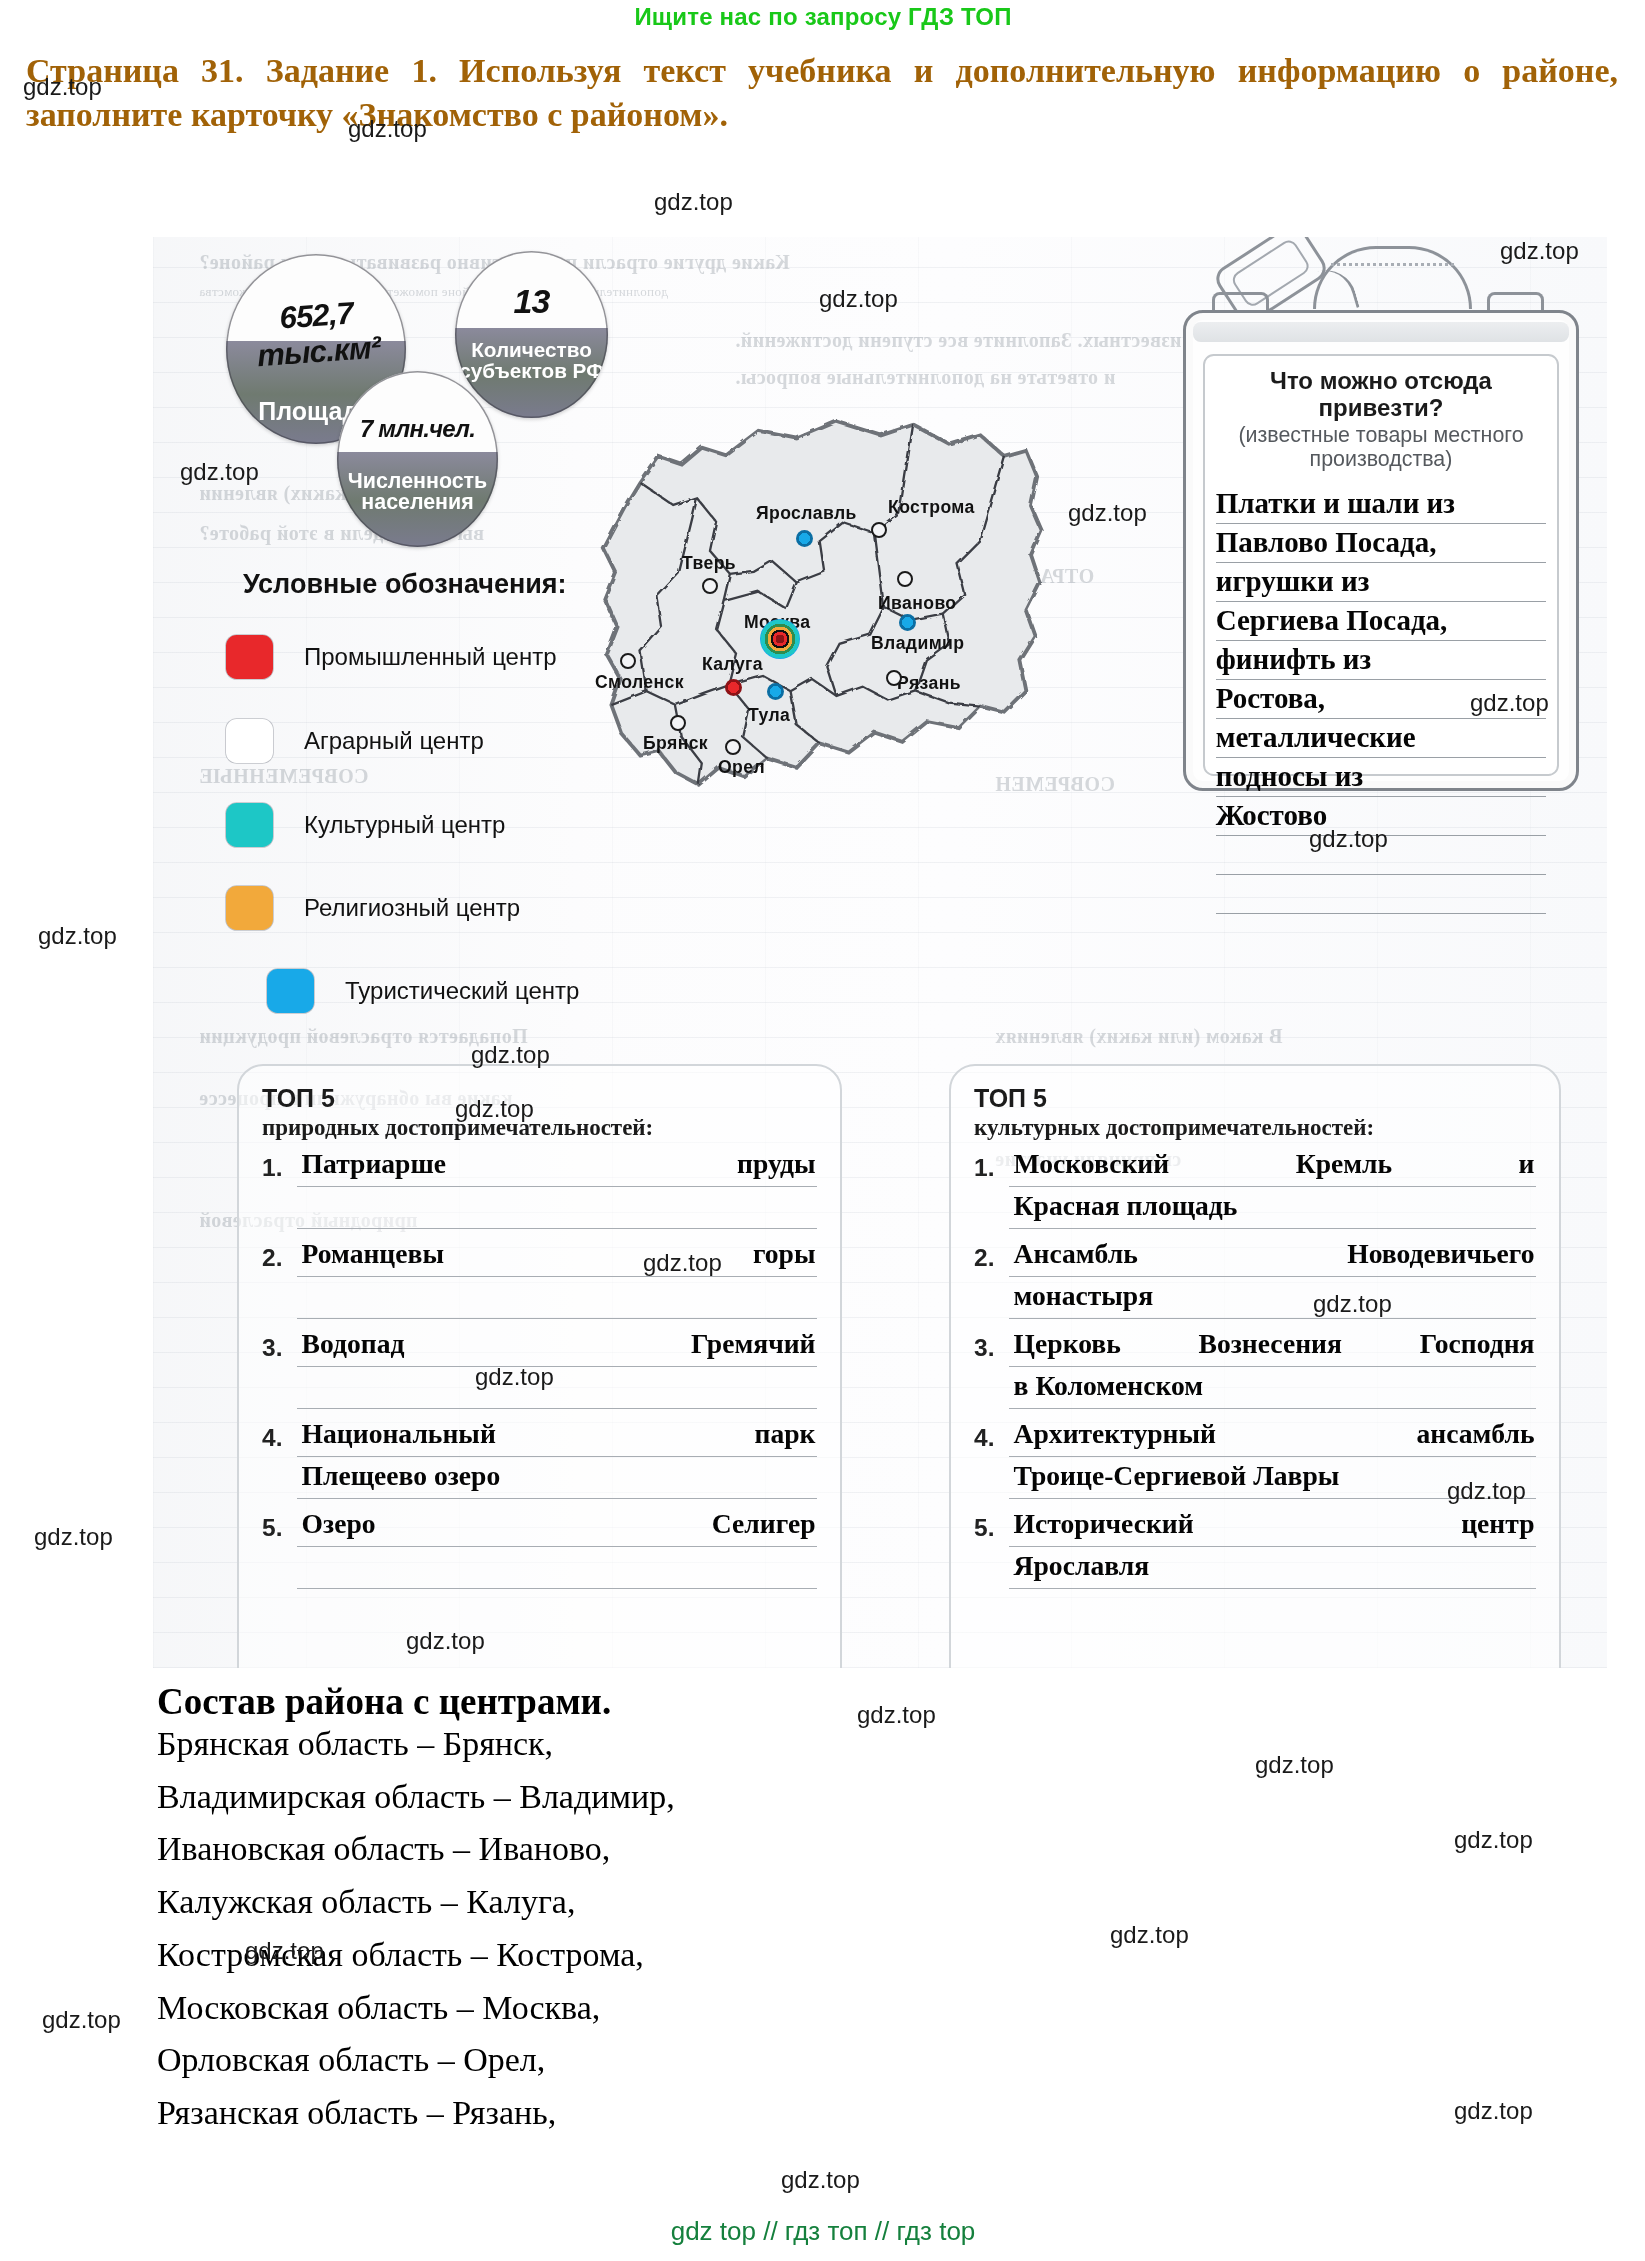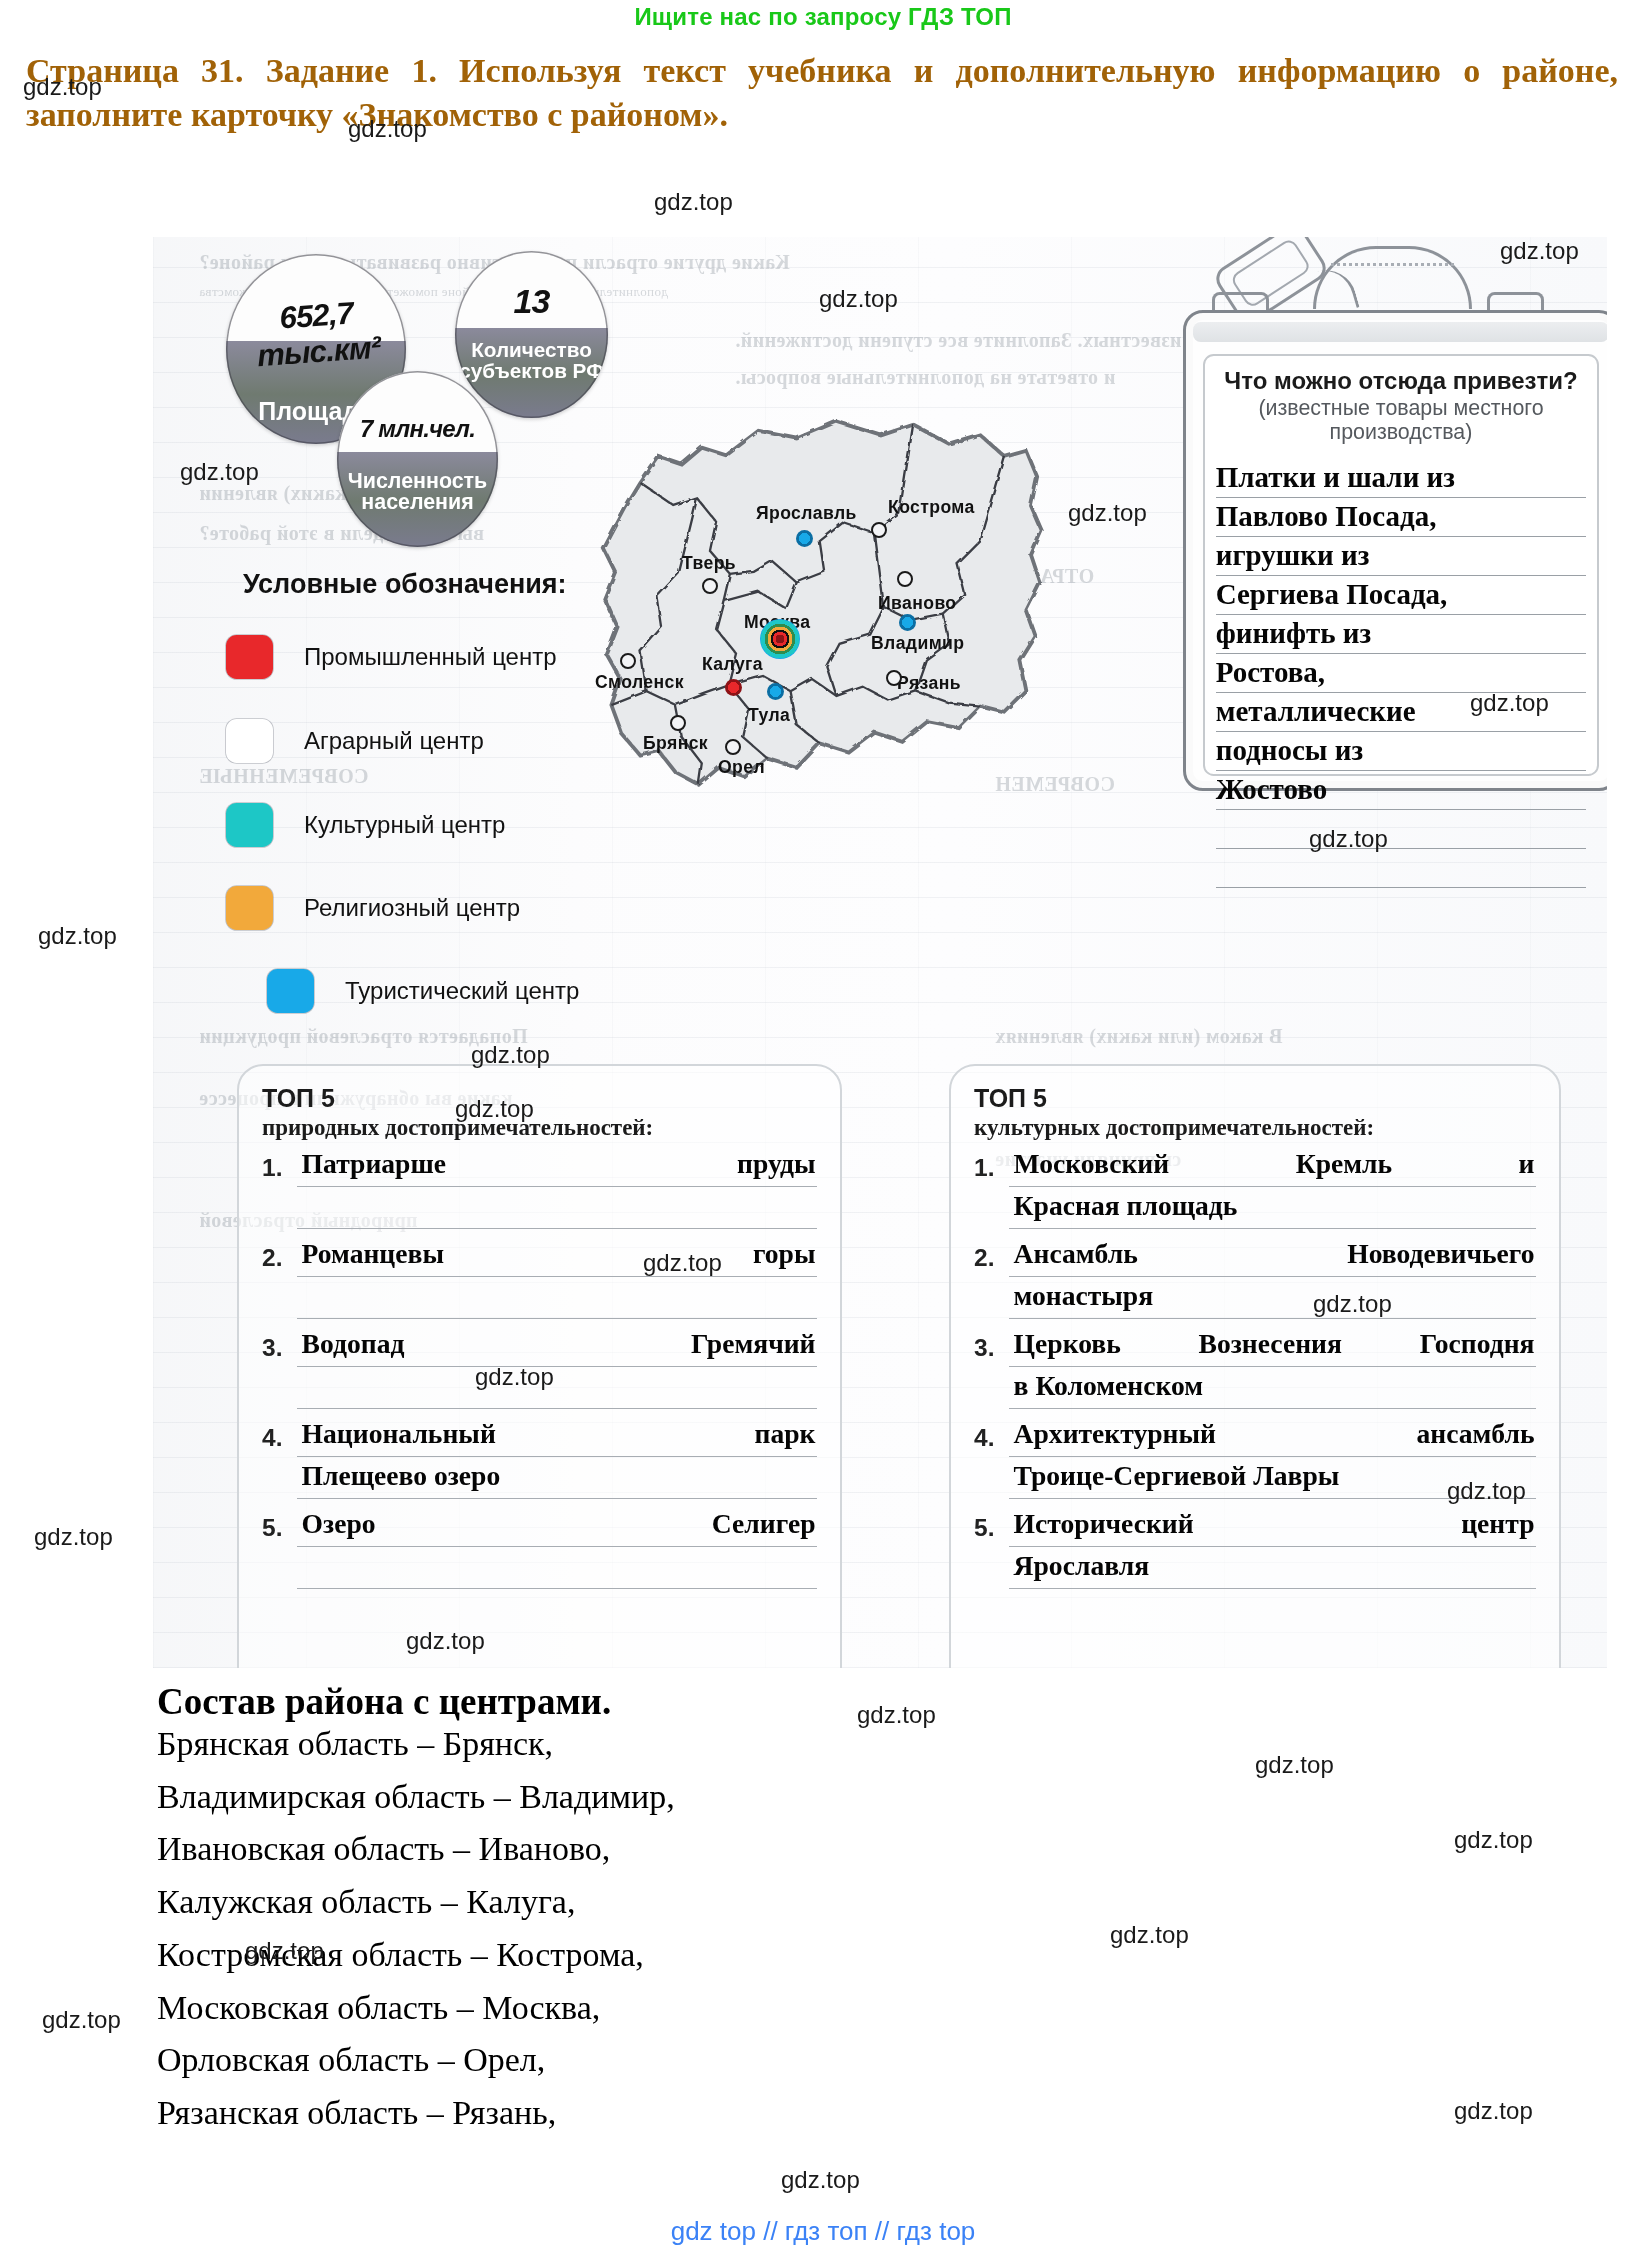--- a/index.html
+++ b/index.html
@@ -119,21 +119,20 @@
     position:absolute;left:86px;top:21.4px;width:83px;height:46px;
     border-right:3.1px solid #8d9299;transform:rotate(-16deg);border-radius:0 31px 0 0;
   }
   .latch{position:absolute;top:40px;width:51px;height:23px;
          border:3.1px solid #8d9299;border-bottom:none;border-radius:7.7px 7.7px 0 0;}
   .latch.l{left:29px;} .latch.r{right:29px;}
   .case-body{
     position:absolute;left:0;top:58px;width:390px;height:475px;
     border:3.8px solid #7f848b;border-radius:20px;background:#fefefe;
     box-shadow:inset 0 0 0 6.9px #fafafa;
-    padding-left:40px;
   }
   .case-body:before{
     content:"";position:absolute;left:6.9px;top:9.2px;right:6.9px;height:20px;
     background:linear-gradient(180deg,#eceef0,#dfe2e5);border-radius:7.7px;
   }
   .case-inner{
     position:absolute;left:17px;top:41px;right:17px;bottom:12.2px;
     border:2.3px solid #c6cace;border-radius:10.7px;background:#fff;
     padding:12.2px 10.7px 0 10.7px;box-sizing:border-box;
   }
@@ -183,21 +182,21 @@
   
   .answer{
     position:absolute;left:157px;top:1680px;width:842px;
     font-family:"Liberation Serif", serif;font-size:34px;color:#000;
   }
   .answer h3{margin:0 0 3.1px 0;font-size:37px;font-weight:bold;}
   .answer p{margin:0 0 17px 0;line-height:1.05;}
   
   .footer{
     position:absolute;left:0;top:2216px;width:1646px;text-align:center;
-    font-family:"Liberation Sans", sans-serif;font-size:26px;color:#3b82f6;
+    font-family:"Liberation Sans", sans-serif;font-size:26px;color:#15803d;
   }
   
   .wm{
     position:absolute;font-family:"Liberation Sans", sans-serif;
     font-size:24px;color:#1a1a1a;white-space:nowrap;
   }
 </style>
 </head>
 <body>
 

